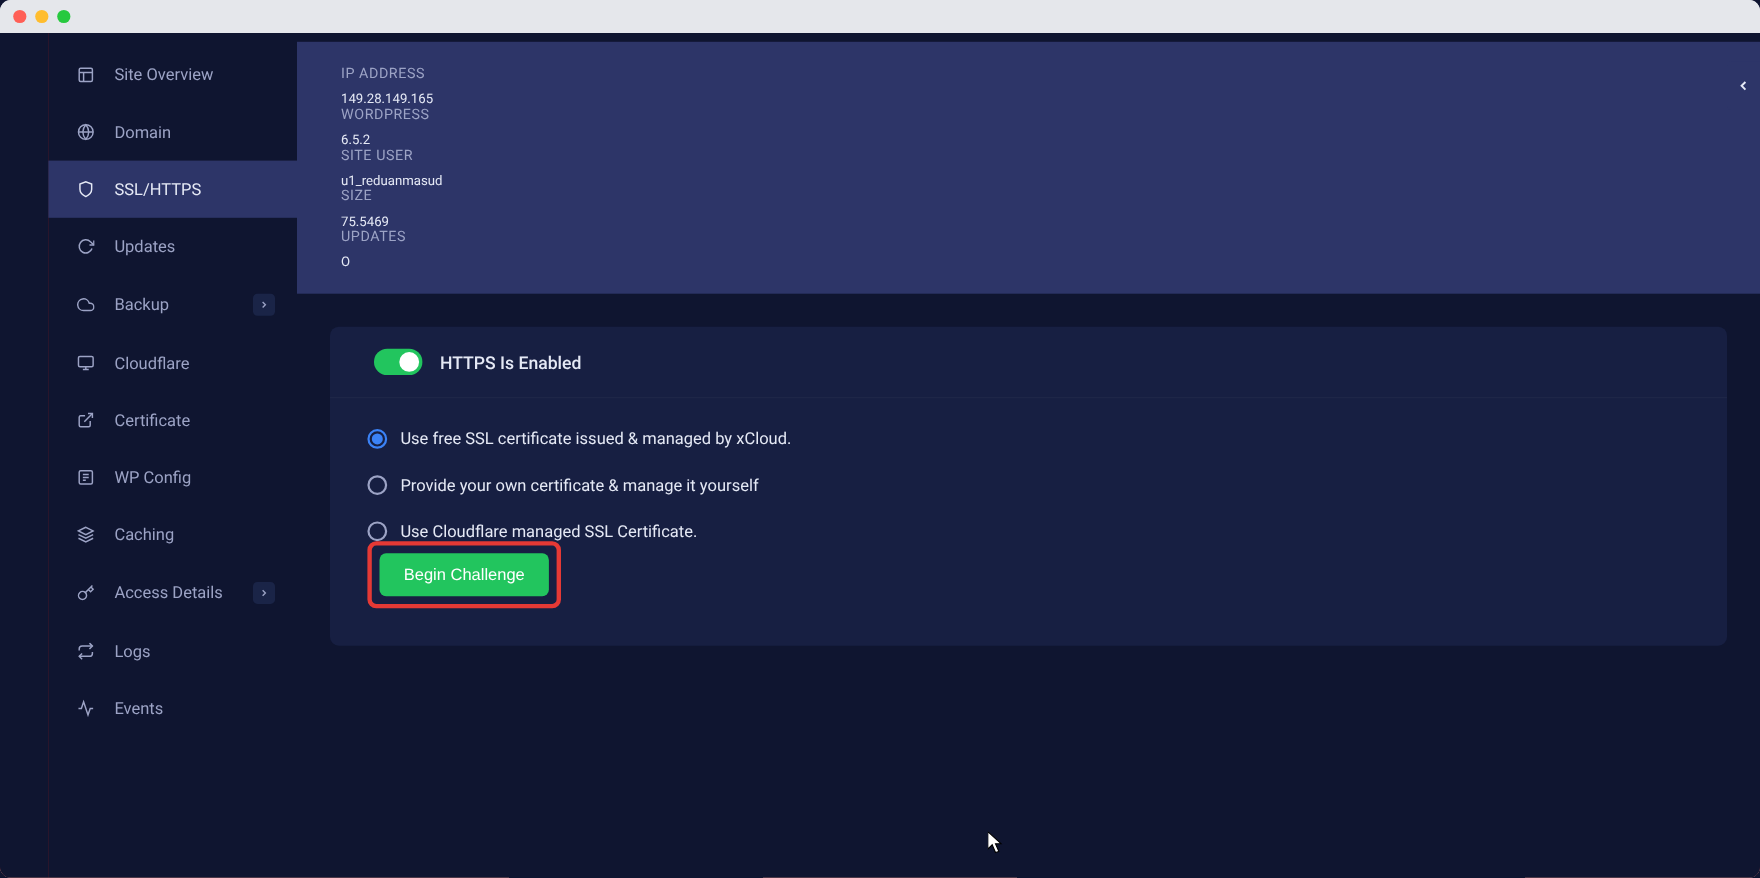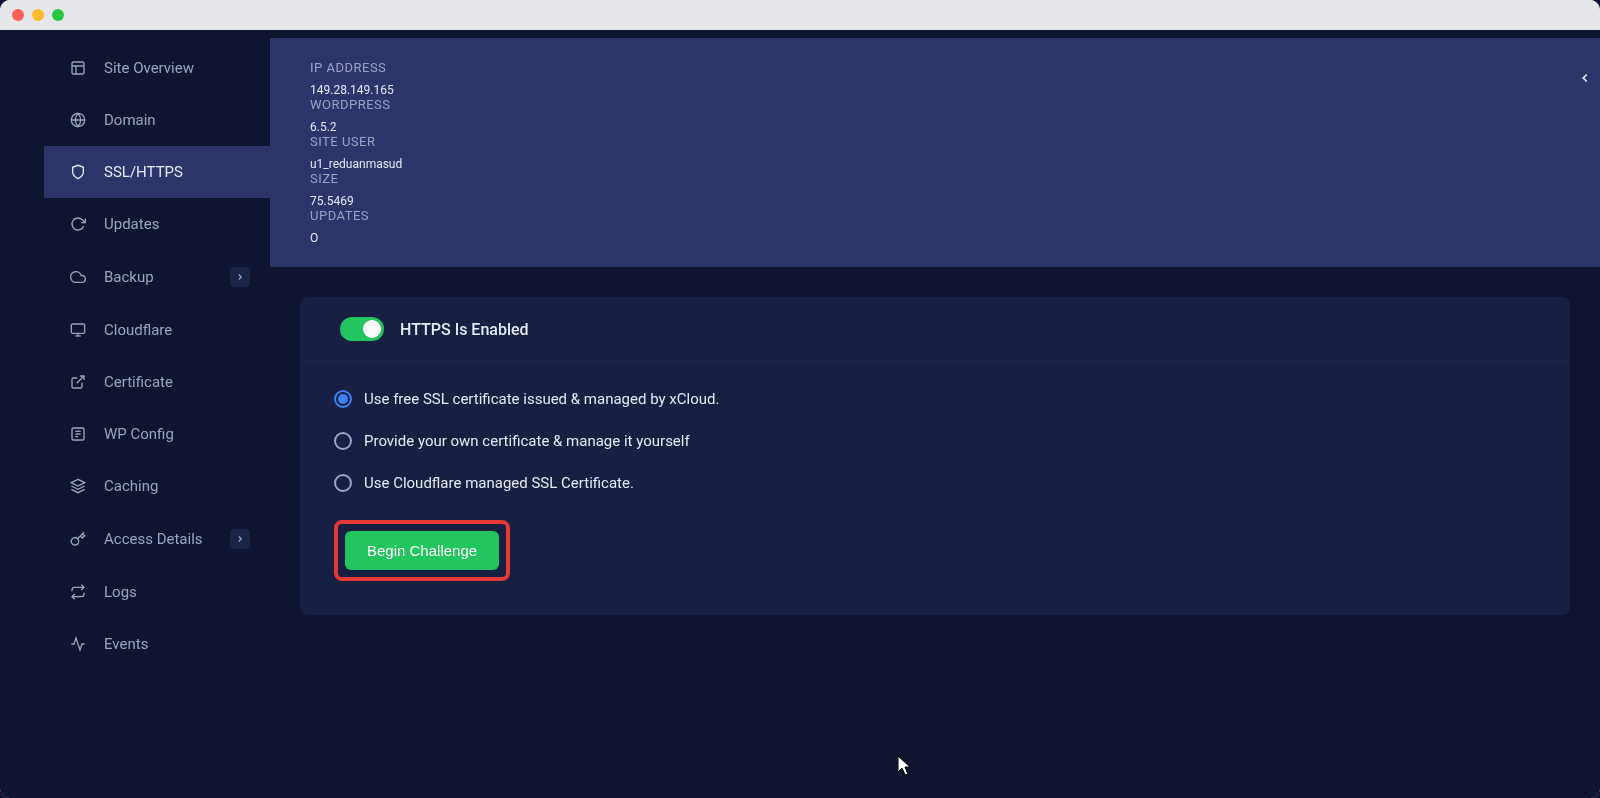--- a/index.html
+++ b/index.html
@@ -151,21 +151,20 @@
       color: #e5e9f5;
       font-weight: 500;
     }
     .panel-body {
       padding: 28px 34px 34px 34px;
     }
     .radio-group {
       display: flex;
       flex-direction: column;
       gap: 24px;
-      margin-bottom: 28px;
     }
     .radio-item {
       display: flex;
       align-items: center;
       gap: 12px;
       cursor: pointer;
     }
     .radio-circle {
       width: 18px;
       height: 18px;

